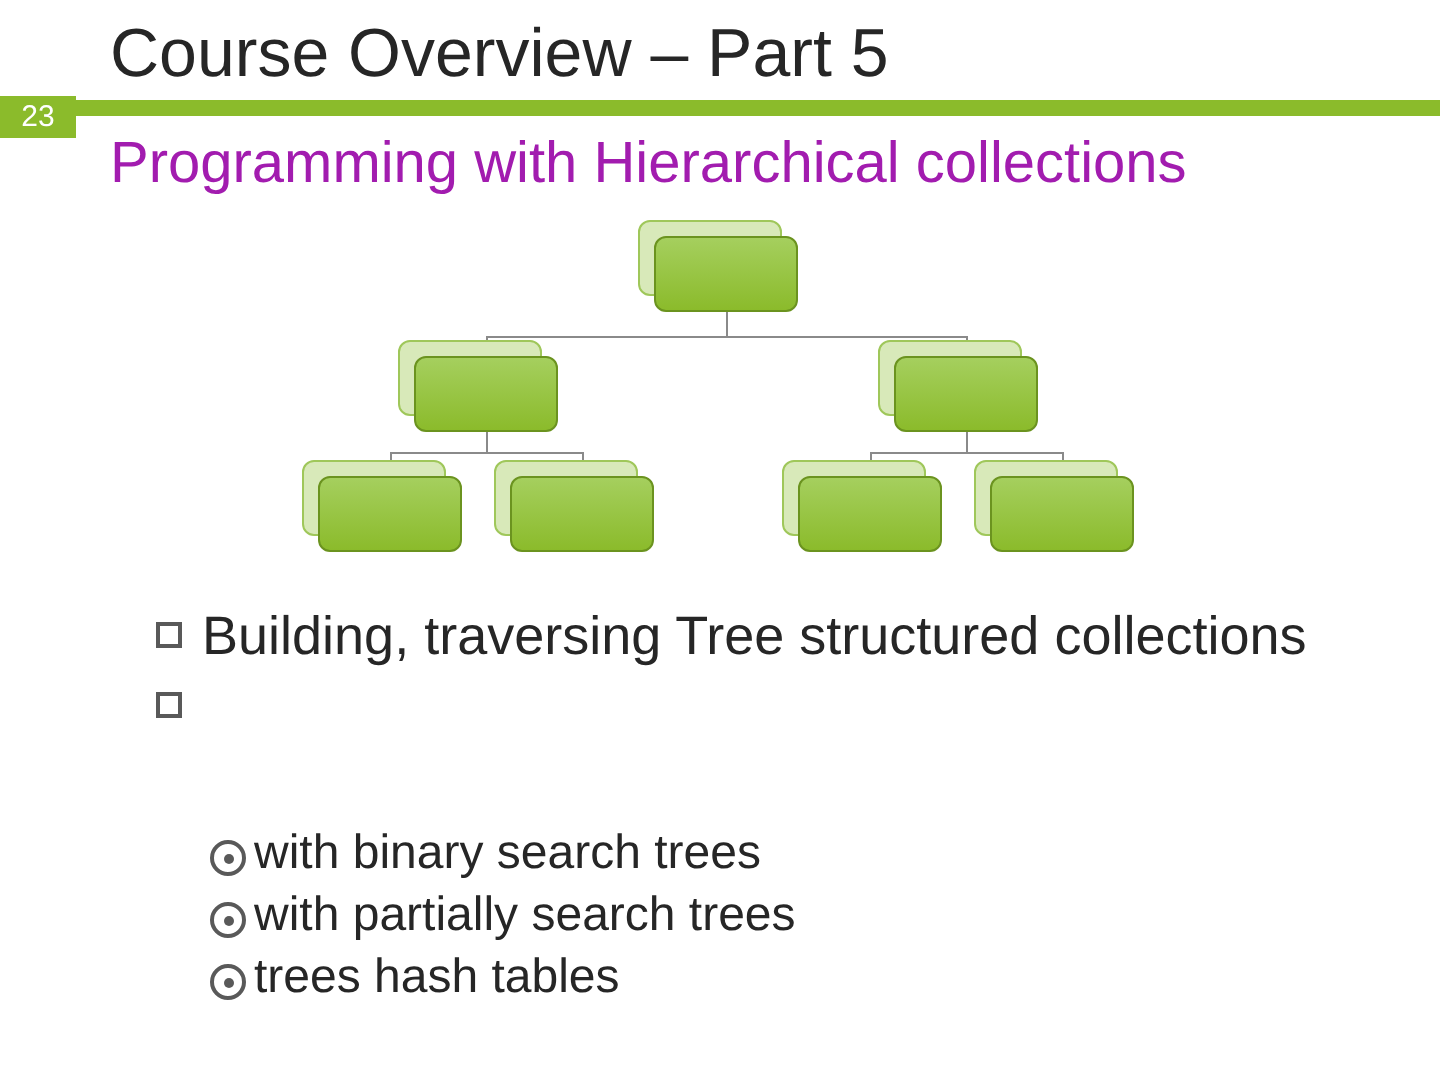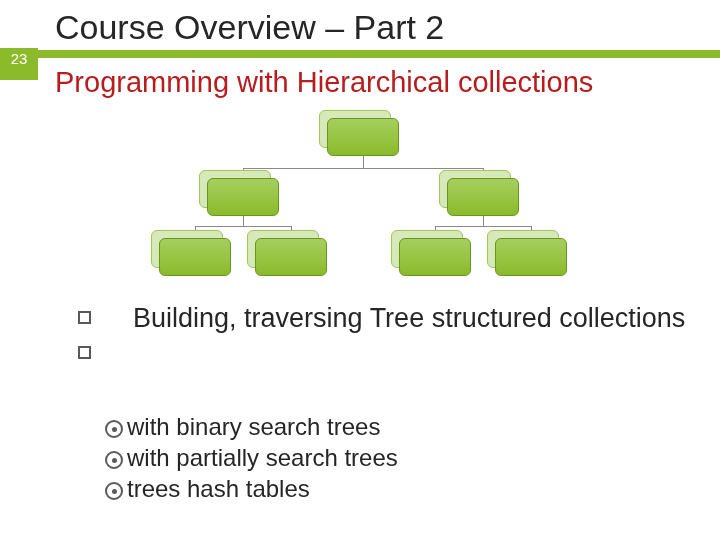--- a/index.html
+++ b/index.html
@@ -25,33 +25,33 @@
     left: 0;
     width: 720px;
     height: 8px;
     background: #8bbb2b;
   }
   .slide-number {
     position: absolute;
     top: 48px;
     left: 0;
     width: 38px;
-    height: 32px;
+    height: 21px;
     background: #8bbb2b;
     color: #ffffff;
     font-size: 15px;
     text-align: center;
     line-height: 22px;
   }
   .subtitle {
     position: absolute;
     top: 66px;
     left: 55px;
     font-size: 29px;
-    color: #b91c1c;
+    color: #a21caf;
   }
   .diagram {
     position: absolute;
     top: 110px;
     left: 155px;
     width: 400px;
     height: 170px;
   }
   .node {
     position: absolute;
@@ -74,21 +74,20 @@
   .bullets {
     position: absolute;
     top: 302px;
     left: 78px;
     width: 620px;
   }
   .bullet-row {
     display: flex;
     align-items: flex-start;
     margin-bottom: 2px;
-    gap: 32px;
   }
   .bullet-square {
     width: 13px;
     height: 13px;
     border: 2px solid #595959;
     margin-top: 9px;
     margin-right: 10px;
     flex-shrink: 0;
   }
   .bullet-text {
@@ -135,21 +134,21 @@
   }
   .sub-text {
     font-size: 24px;
     color: #262626;
     line-height: 1.25;
   }
 </style>
 </head>
 <body>
 
-<div class="title">Course Overview – Part 2</div>
+<div class="title">Course Overview – Part 5</div>
 <div class="title-underline"></div>
 <div class="slide-number">23</div>
 <div class="subtitle">Programming with Hierarchical collections</div>
 
 <div class="diagram">
 
   <div class="node node-back" style="top:0; left:164px;"></div>
   <div class="node node-front" style="top:8px; left:172px;"></div>
 
   <div class="vline" style="top:46px; left:208px; height:12px;"></div>

